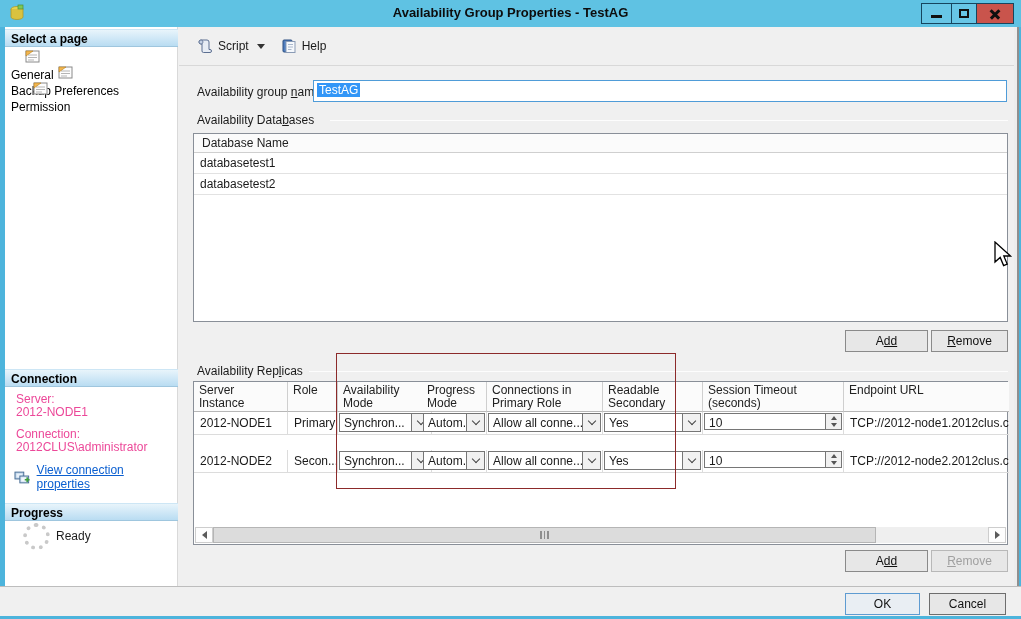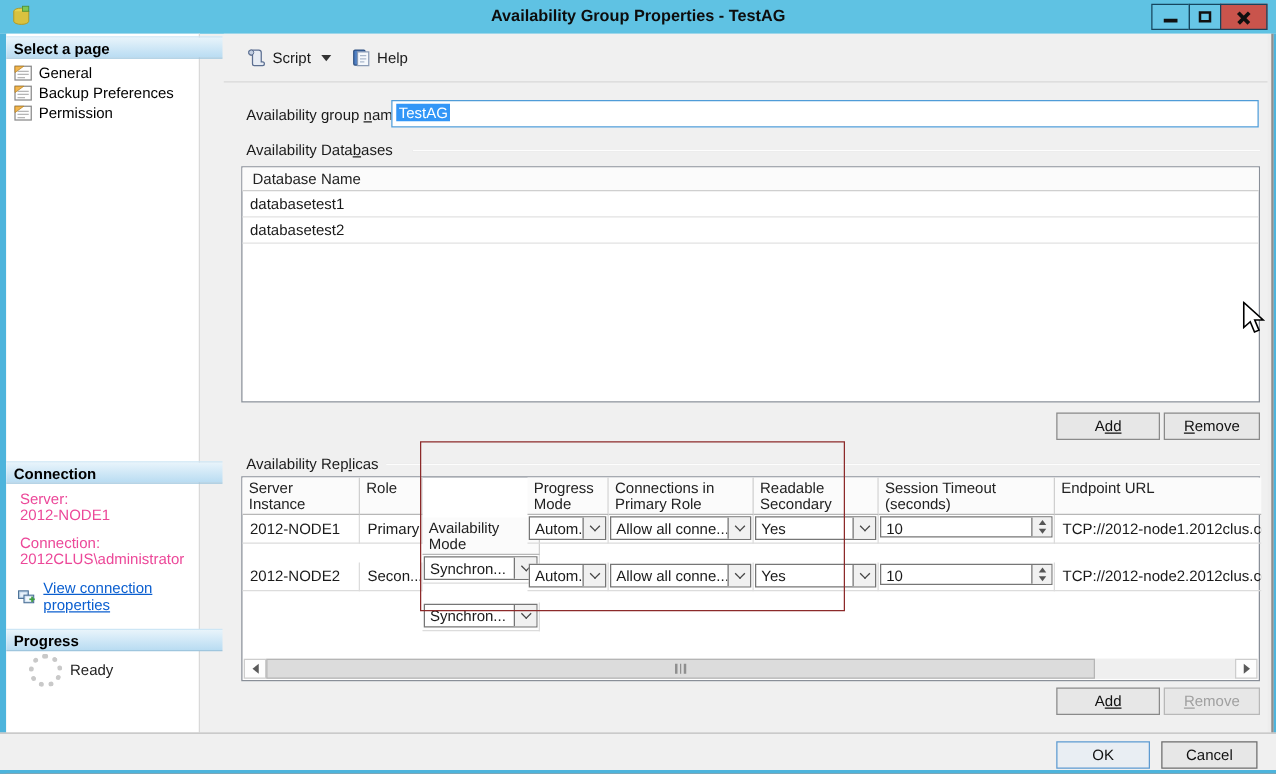--- a/index.html
+++ b/index.html
@@ -21,24 +21,24 @@
   .glyph-close:before, .glyph-close:after { content:""; position:absolute; left:0; top:5px; width:12px; height:2.6px; background:#101010; }
   .glyph-close:before { transform:rotate(45deg); }
   .glyph-close:after  { transform:rotate(-45deg); }
   .edge-left   { position:absolute; left:0; top:27px; width:5px;  height:592px; background:#4db4dc; }
   .edge-bottom { position:absolute; left:0; top:616px; width:1021px; height:3px; background:#4db4dc; }
   .edge-right-light { position:absolute; left:1014px; top:27px; width:3px; height:589px; background:#ededed; }
   .edge-right-dark  { position:absolute; left:1017px; top:27px; width:2px; height:589px; background:#8f8f8f; }
   .edge-right-blue  { position:absolute; left:1019px; top:27px; width:2px; height:589px; background:#4db4dc; }
 
   
-  .sidebar { position:absolute; left:5px; top:27px; width:155px; height:559px; background:#ffffff; border-right:1px solid #d9d9d9; font-size:12px; }
+  .sidebar { position:absolute; left:5px; top:27px; width:173px; height:559px; background:#ffffff; border-right:1px solid #d9d9d9; font-size:12px; }
   .side-header { position:absolute; left:0; width:173px; height:18px; background:linear-gradient(#e8f4fb,#b9dcf2); border-top:1px solid #cde6f5; border-bottom:1px solid #9fc6de; font-weight:bold; color:#000; padding:2px 0 0 6px; }
   .sh-pages { top:2px; } .sh-conn { top:342px; } .sh-prog { top:476px; }
-  .side-item { position:absolute; left:6px; height:16px; display:flex; align-items:center; gap:5px; cursor:default; }
+  .side-item { position:absolute; left:6px; height:16px; display:flex; align-items:center; gap:5px; cursor:default;flex-direction:column; }
   .si-0 { top:23px; } .si-1 { top:39px; } .si-2 { top:55px; }
   .page-ico { width:15px; height:13px; flex:0 0 auto; }
   .conn-label { position:absolute; left:11px; color:#ec4899; }
   .cl-srv { top:365px; } .cl-srv-v { top:378px; } .cl-con { top:400px; } .cl-con-v { top:413px; }
   .view-link-row { position:absolute; left:9px; top:436px; display:flex; align-items:center; gap:6px; }
   .view-link { color:#0b5fd0; text-decoration:underline; cursor:pointer; }
   .spinner { position:absolute; left:18px; top:496px; width:27px; height:27px; border:4px dotted #c9c9c9; border-radius:50%; }
   .ready-text { position:absolute; left:51px; top:502px; color:#1e1e1e; }
 
   
@@ -69,21 +69,21 @@
   .btn-add-rep { left:666px; top:523px; width:83px; }
   .btn-rem-rep { left:752px; top:523px; width:77px; color:#a0a0a0; border-color:#b8b8b8; }
 
   
   .rep-table { position:absolute; left:14px; top:354px; width:815px; height:164px; background:#fff; border:1px solid #898f98; }
   .rep-hcell { position:absolute; top:0; height:30px; background:#fbfbfb; border-right:1px solid #cfcfcf; border-bottom:1px solid #b7b7b7; padding:2px 0 0 5px; line-height:13px; color:#222; overflow:hidden; }
   .rep-cell { position:absolute; height:23px; border-right:1px solid #dcdcdc; border-bottom:1px solid #dcdcdc; padding:4px 0 0 6px; overflow:hidden; white-space:nowrap; }
   .r0 { top:30px; } .r1 { top:68px; }
   .c0 { left:0;     width:94px; }
   .c1 { left:94px;  width:50px; }
-  .c2 { left:144px; width:94px;margin-top:32px; }
+  .c2 { left:144px; width:94px; }
   .c3 { left:228px; width:65px; }
   .c4 { left:293px; width:116px; }
   .c5 { left:409px; width:100px; }
   .c6 { left:509px; width:141px; }
   .c7 { left:650px; width:165px; border-right:none; }
   .cell-combo { padding:0; }
   .combo { display:flex; height:19px; margin:1px; border:1px solid #767676; background:#fff; }
   .combo-txt { flex:1; padding:2px 0 0 4px; overflow:hidden; white-space:nowrap; }
   .combo-arrow { width:18px; border-left:1px solid #767676; background:#f1f1f1; display:flex; align-items:center; justify-content:center; }
   .chev { width:6px; height:6px; border-right:1.6px solid #444; border-bottom:1.6px solid #444; transform:rotate(45deg); margin-top:-3px; }

